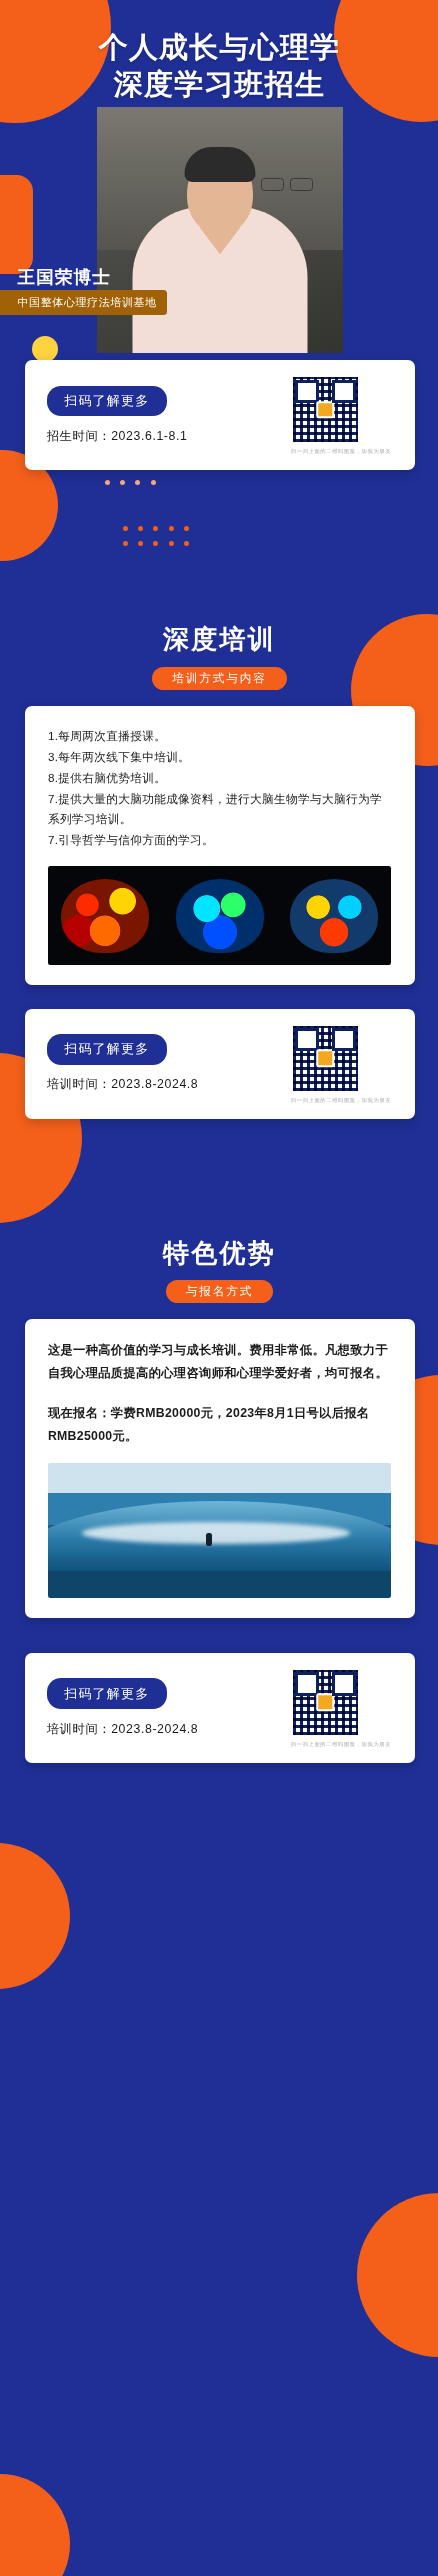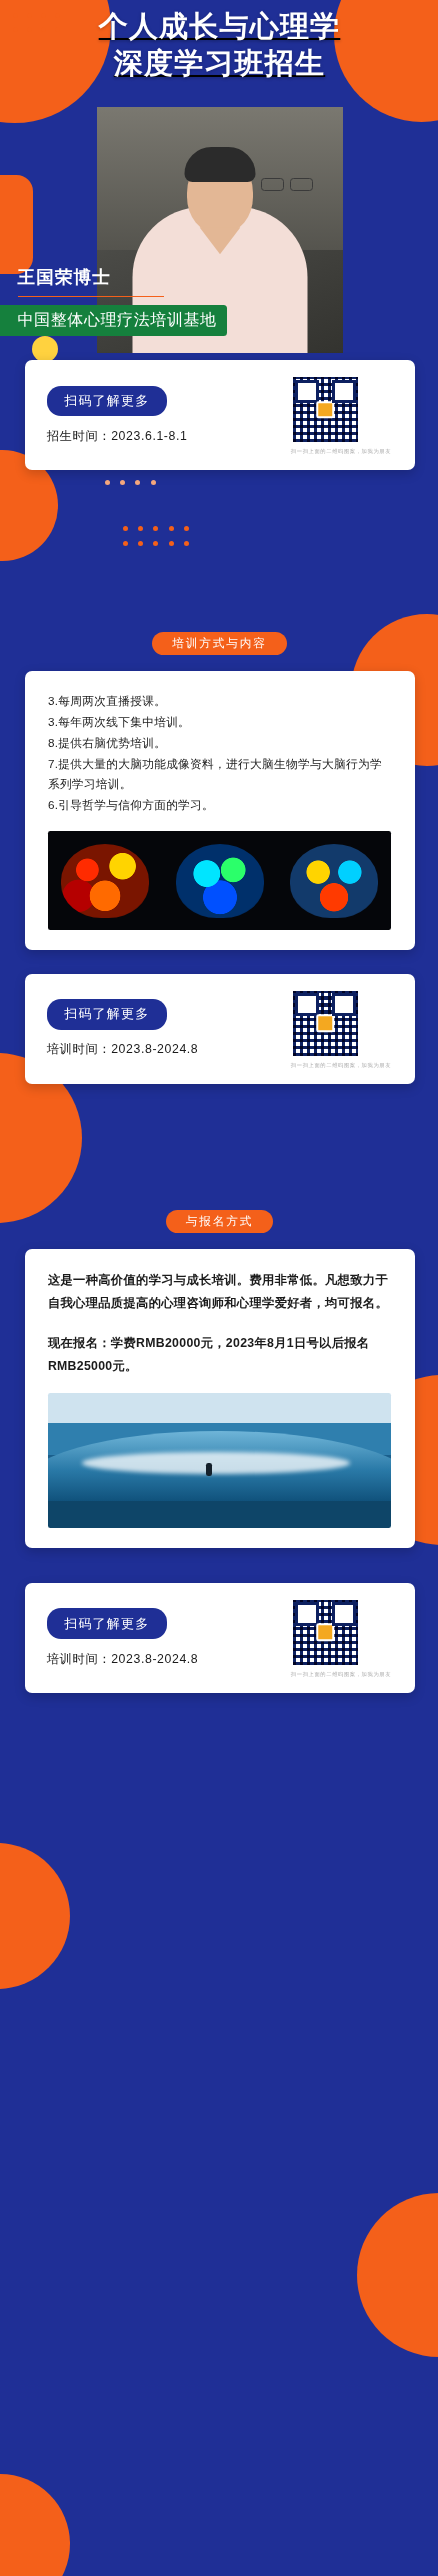--- a/index.html
+++ b/index.html
@@ -31,23 +31,22 @@
   .dotgrid.light i { background: #f6a87e; }
 
   
   .header {
     position: relative;
     height: 105px;
   }
   .title-wrap {
     position: relative;
     z-index: 5;
-    padding-top: 8px;
+    padding-top: 29px;
     text-align: center;
-    text-decoration: underline;
   }
   .title-line {
     font-size: 29px;
     font-weight: bold;
     color: #ffffff;
     letter-spacing: 1.2px;
     line-height: 1.28;
     text-shadow: 0 1.2px 3.5px rgba(0,0,0,.25);
   }
 
@@ -135,25 +134,25 @@
   }
   .name-rule {
     width: 146px;
     height: 1.8px;
     background: #f4601a;
     margin-top: 7px;
   }
   .base-bar {
     position: absolute;
     left: 0;
-    bottom: 17px;
+    bottom: 38px;
     z-index: 6;
-    background: #15803d;
+    background: #a16207;
     color: #fff;
-    font-size: 16px;
+    font-size: 11px;
     padding: 5.3px 10.5px 5.3px 17.5px;
     border-radius: 0 3.5px 3.5px 0;
     letter-spacing: 0.6px;
   }
 
   
   .qr-card {
     position: relative;
     z-index: 6;
     margin: 0 auto;
@@ -442,29 +441,30 @@
     </div>
     <div class="qr-right">
       <div class="qr-code">
           <span class="qr-center"></span>
         </div>
       <div class="qr-caption">扫一扫上面的二维码图案，加我为朋友</div>
     </div>
   </div>
 
   <div class="section-head" style="margin-top:152px;">
+    <div class="sec-title">深度培训</div>
     <div class="sec-pill">培训方式与内容</div>
   </div>
 
   <div class="content-card">
-    <div class="bullet">3.每周两次直播授课。</div>
+    <div class="bullet">1.每周两次直播授课。</div>
     <div class="bullet">3.每年两次线下集中培训。</div>
     <div class="bullet">8.提供右脑优势培训。</div>
     <div class="bullet">7.提供大量的大脑功能成像资料，进行大脑生物学与大脑行为学系列学习培训。</div>
-    <div class="bullet">6.引导哲学与信仰方面的学习。</div>
+    <div class="bullet">7.引导哲学与信仰方面的学习。</div>
 
     <div class="brains">
       <div class="brain b1"></div>
       <div class="brain b2"></div>
       <div class="brain b3"></div>
     </div>
   </div>
 
   <div class="qr-card" style="margin-top:23.4px;">
     <div class="qr-left">
@@ -473,20 +473,21 @@
     </div>
     <div class="qr-right">
       <div class="qr-code">
           <span class="qr-center"></span>
         </div>
       <div class="qr-caption">扫一扫上面的二维码图案，加我为朋友</div>
     </div>
   </div>
 
   <div class="section-head" style="margin-top:117px;">
+    <div class="sec-title">特色优势</div>
     <div class="sec-pill">与报名方式</div>
   </div>
 
   <div class="content-card">
     <div class="para">这是一种高价值的学习与成长培训。费用非常低。凡想致力于自我心理品质提高的心理咨询师和心理学爱好者，均可报名。</div>
     <div class="para">现在报名：学费RMB20000元，2023年8月1日号以后报名RMB25000元。</div>
 
     <div class="surf">
       <div class="wave-crest"></div>
       <div class="foam"></div>

